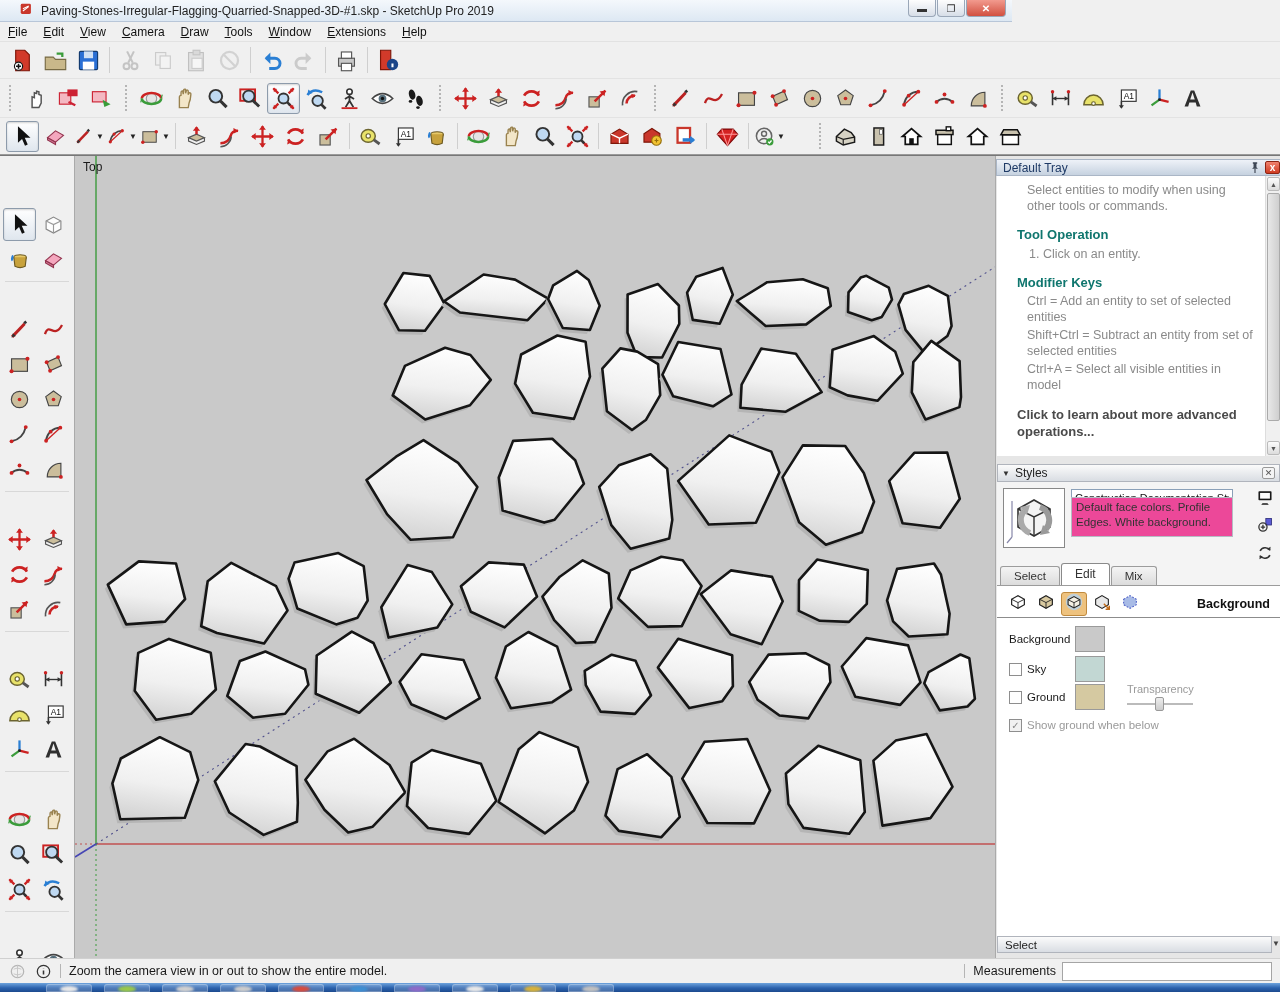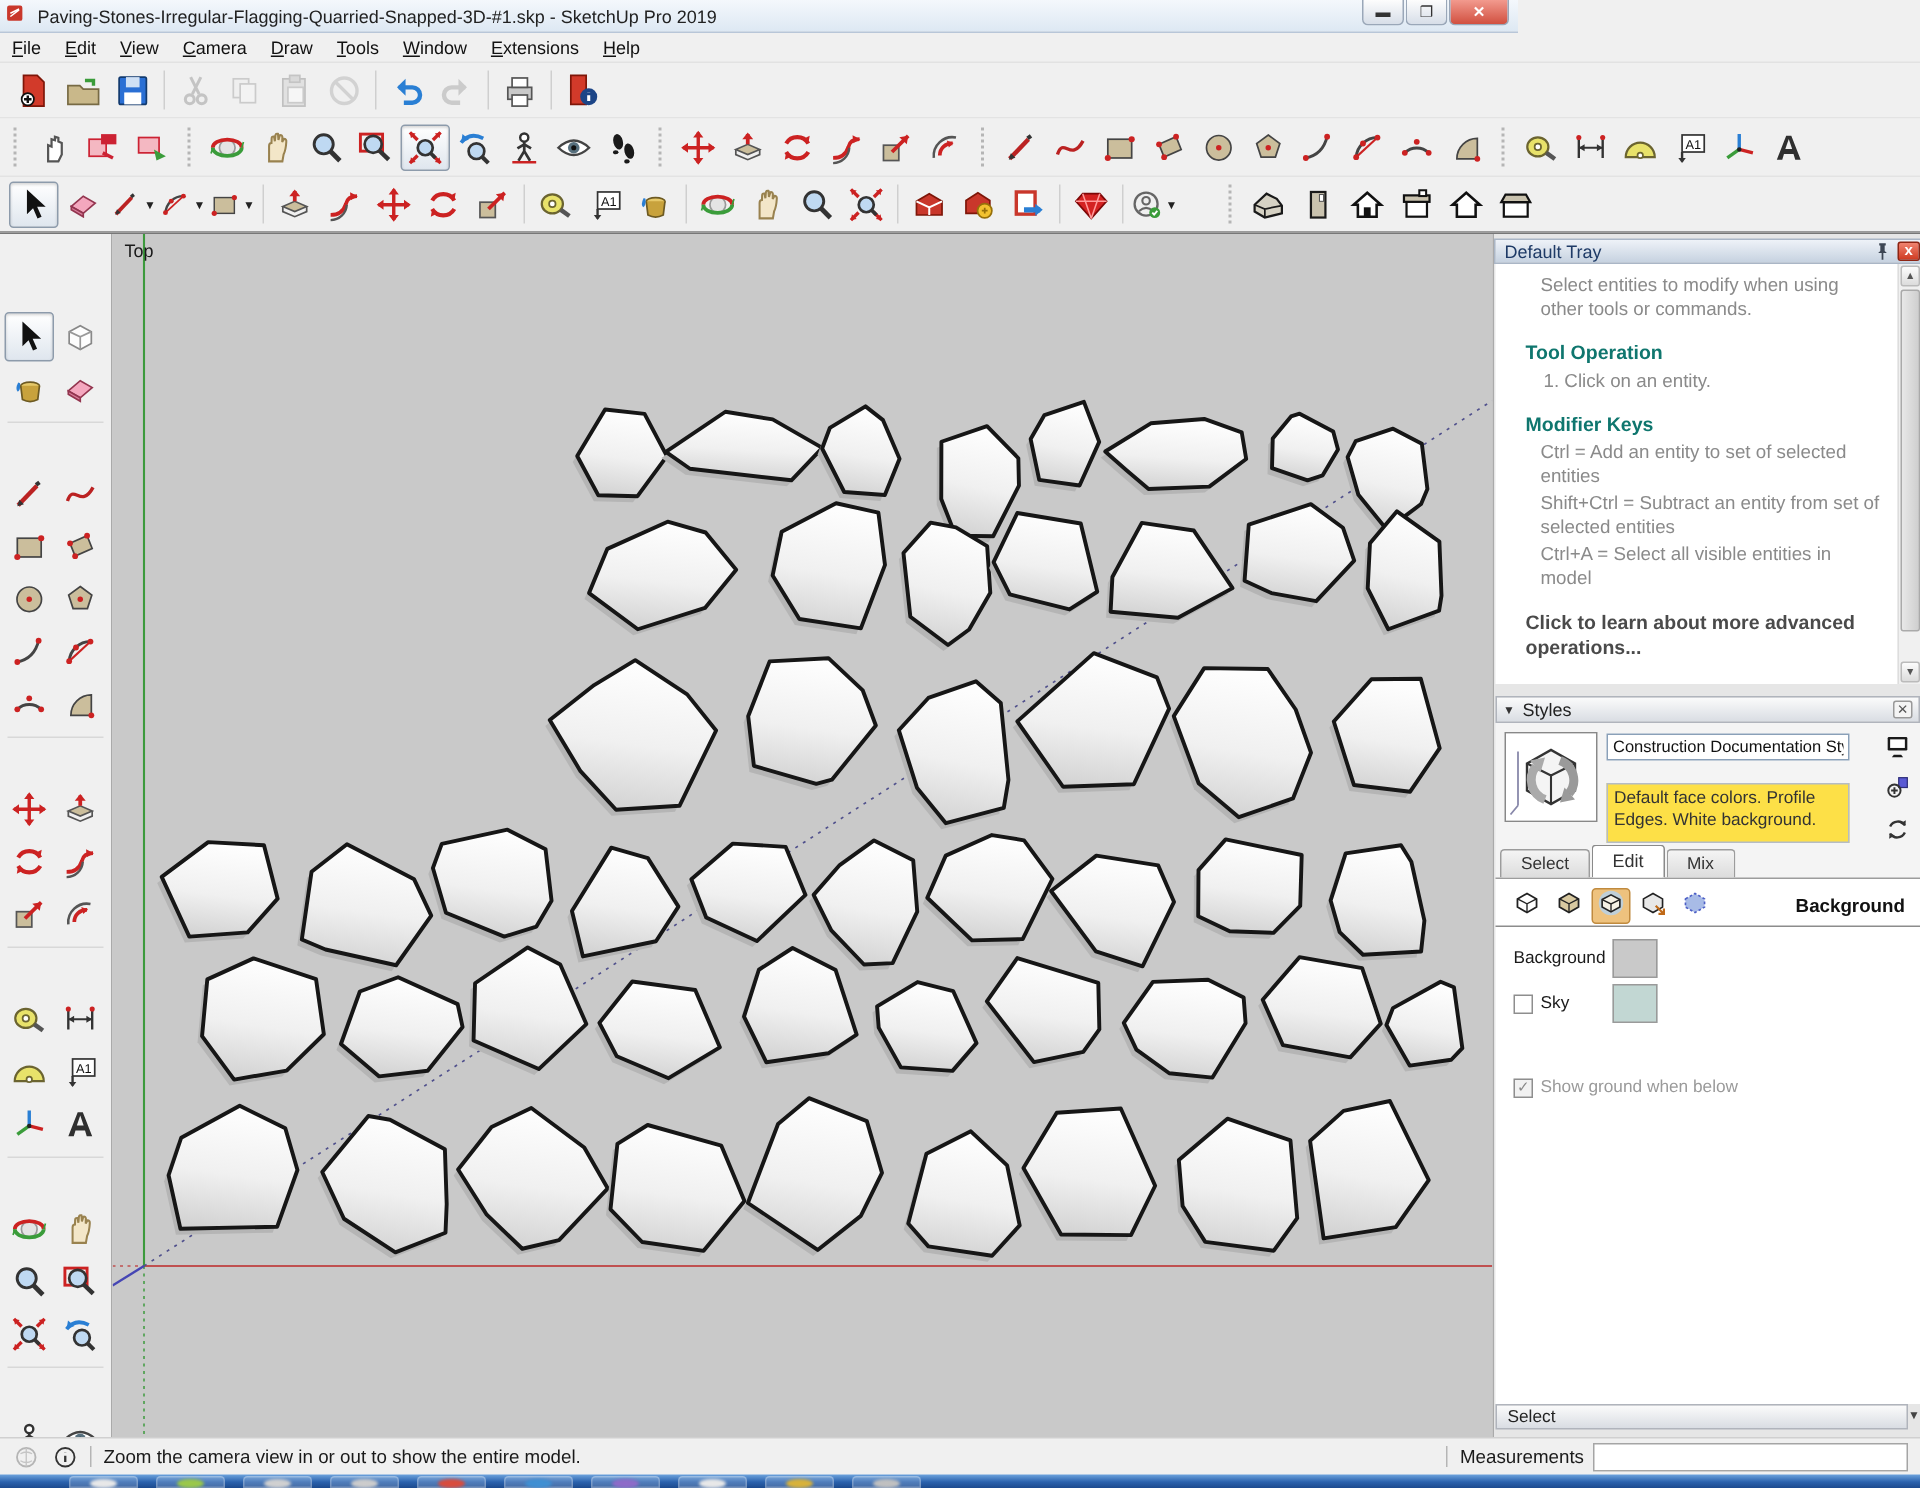--- a/index.html
+++ b/index.html
@@ -2,21 +2,21 @@
 <html><head>
 <meta charset="utf-8">
 <style>
   * { margin:0; padding:0; box-sizing:border-box; }
   html,body { width:1280px; height:992px; overflow:hidden; font-family:"Liberation Sans",sans-serif; background:#f0f0f0; }
   .app { position:relative; width:1280px; height:992px; background:#f0f0f0; }
 
   
   .titlebar { position:absolute; left:0; top:0; width:1012px; height:22px;
     background:linear-gradient(#f4f8fc,#dde8f3); border-bottom:1px solid #b8c6d8;
-    display:flex; align-items:center; padding-left:4px; font-size:12px; color:#222; }
+    display:flex; align-items:center; padding-left:20px; font-size:12px; color:#222; }
   .titlebar .ttext { margin-left:5px; }
   .win-controls { position:absolute; right:6px; top:0; display:flex; }
   .win-btn { width:28px; height:17px; border:1px solid #9aa7b8; border-top:none;
     border-radius:0 0 4px 4px; background:linear-gradient(#fdfdfd,#d7dee8);
     display:flex; align-items:center; justify-content:center; font-size:10px; color:#333; margin-left:1px; }
   .win-btn.close { width:40px; background:linear-gradient(#f29a8e,#d15040); color:#fff; font-weight:bold; }
 
   
   .menubar { position:absolute; left:0; top:22px; width:1280px; height:20px; background:#f0f0f0;
     display:flex; align-items:center; font-size:12px; color:#111; border-bottom:1px solid #e2e2e2;}
@@ -70,21 +70,21 @@
   .iscroll .thumb { position:absolute; left:1px; top:17px; width:13px; height:228px; background:linear-gradient(90deg,#e8e8e8,#cfcfcf); border:1px solid #aaa; border-radius:2px; }
 
   .panel-header { position:absolute; left:1px; width:283px; height:18px;
     background:linear-gradient(#fbfbfb,#d9dde3); border:1px solid #b0b4bc; display:flex; align-items:center; padding:0 4px; color:#222; }
   .panel-header .tri { font-size:8px; margin-right:5px; color:#333; }
   .panel-header .pc { margin-left:auto; width:13px; height:12px; border:1px solid #999; background:#f4f4f4; color:#555; font-size:9px; line-height:10px; text-align:center; border-radius:2px;}
   .styles-header { top:308px; }
   .styles-body { position:absolute; left:1px; top:326px; width:283px; height:82px; background:#f4f4f4; }
   .style-thumb { position:absolute; left:6px; top:6px; width:62px; height:60px; background:#fff; border:1px solid #888; }
   .style-name { position:absolute; left:74px; top:7px; width:162px; height:18px; border:1px solid #8aa0b8; font-size:11px; padding:1px 3px; color:#111; font-family:"Liberation Sans",sans-serif;}
-  .style-desc { position:absolute; left:74px; top:40px; width:162px; height:40px; border:1px solid #b5bcc4; background:#fde047; font-size:11.5px; color:#333; padding:2px 4px; line-height:1.3;}
+  .style-desc { position:absolute; left:74px; top:15px; width:162px; height:40px; border:1px solid #b5bcc4; background:#ec4899; font-size:11.5px; color:#333; padding:2px 4px; line-height:1.3;}
   .style-side { position:absolute; right:4px; top:6px; width:22px; display:flex; flex-direction:column; gap:7px; align-items:center;}
   .style-side span svg { width:18px; height:18px; }
   .styles-tabs { position:absolute; left:1px; top:408px; width:283px; height:22px; background:#f4f4f4; display:flex; align-items:flex-end; padding-left:3px; border-bottom:1px solid #9c9c9c;}
   .stab { font-size:11.5px; padding:3px 13px 2px 13px; border:1px solid #9c9c9c; border-bottom:none; border-radius:3px 3px 0 0; background:linear-gradient(#f4f4f4,#dcdcdc); color:#333; margin-right:1px; height:19px;}
   .stab.active { background:#fff; height:22px; font-size:12px; border-color:#8a8a8a; position:relative; z-index:2; }
   .edit-area { position:absolute; left:1px; top:430px; width:283px; height:150px; background:#fff; }
   .edit-toolbar { position:absolute; left:0; top:4px; width:283px; height:28px; display:flex; align-items:center; padding-left:8px; border-bottom:1px solid #8c8c8c; }
   .esub { width:26px; height:24px; display:flex; align-items:center; justify-content:center; border-radius:3px; margin-right:2px;}
   .esub svg { width:20px; height:20px; }
   .esub.active { background:#eec27e; border:1px solid #c08a3e; }
@@ -1170,20 +1170,32 @@
         </div>
         <div class="erow" style="top:40px">
           <span class="lbl">Background</span>
           <span class="swatch" id="sw-bg" style="background: rgb(201, 201, 201);"></span>
         </div>
         <div class="erow" style="top:70px">
           <span class="cb"></span>
           <span class="lbl" style="width:48px">Sky</span>
           <span class="swatch" id="sw-sky" style="background: rgb(194, 215, 211);"></span>
         </div>
+        <div class="erow" style="top:98px">
+          <span class="cb"></span>
+          <span class="lbl" style="width:48px">Ground</span>
+          <span class="swatch" id="sw-ground" style="background: rgb(213, 201, 161);"></span>
+          <span class="transp">
+            <span>Transparency</span>
+            <span class="slider">
+              <span class="track"></span>
+                <span class="thumb"></span>
+            </span>
+          </span>
+        </div>
         <div class="erow" style="top:126px; color:#9a9a9a">
           <span class="cb dis">✓</span>
           <span>Show ground when below</span>
         </div>
       </div>
 
       <div class="tray-filler"></div>
       <div class="tray-bottom">
         <span>Select</span>
       </div>

